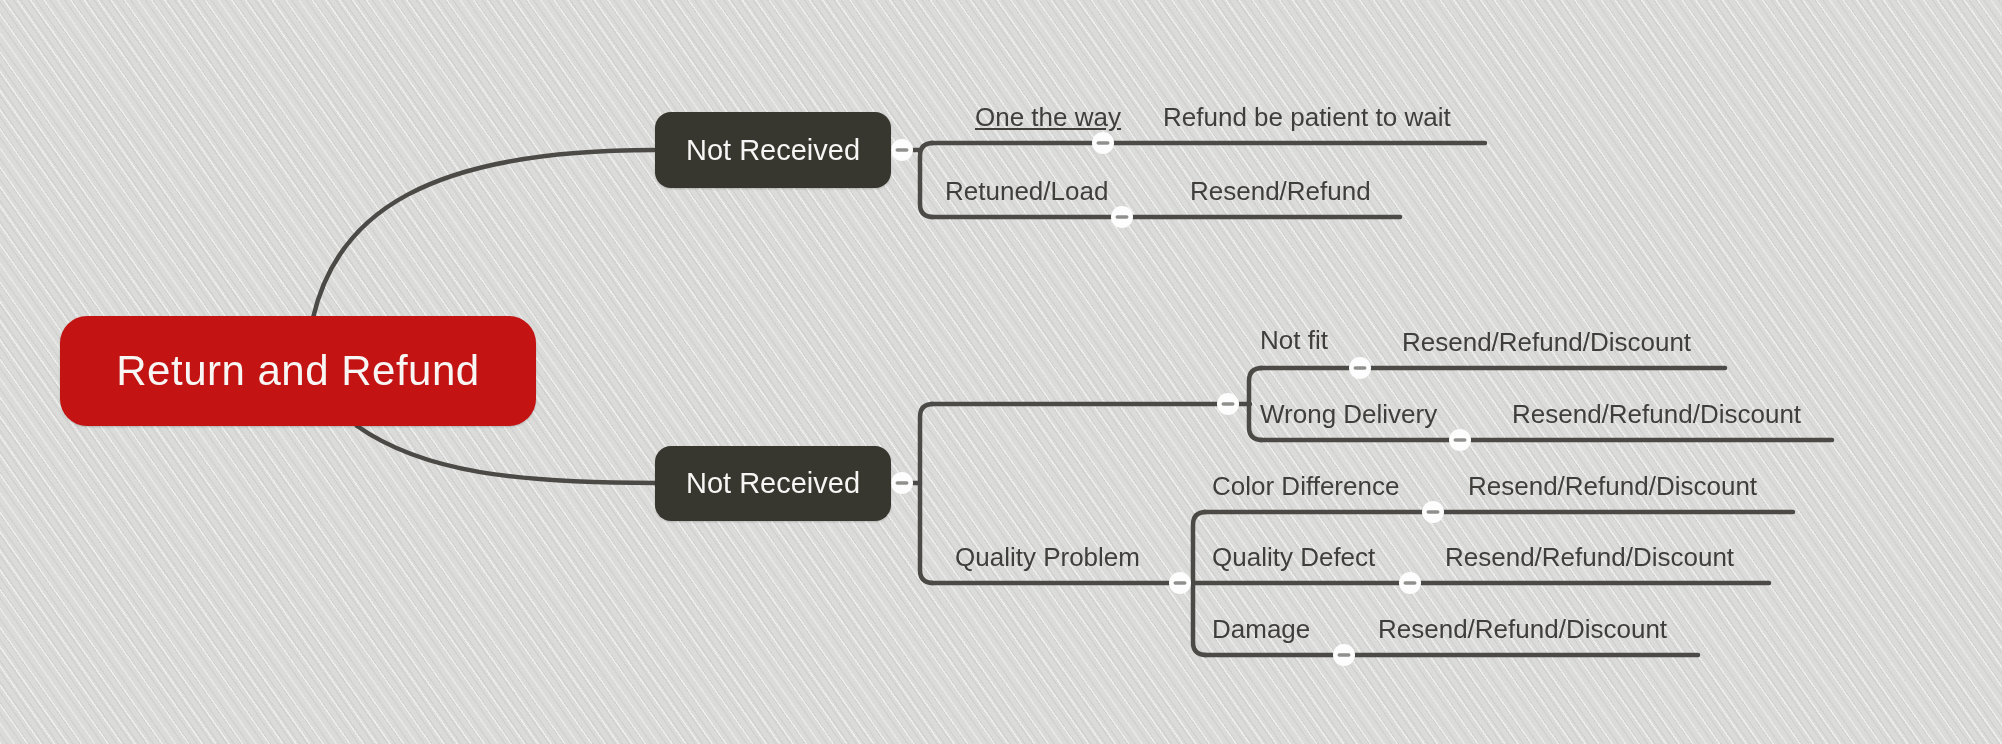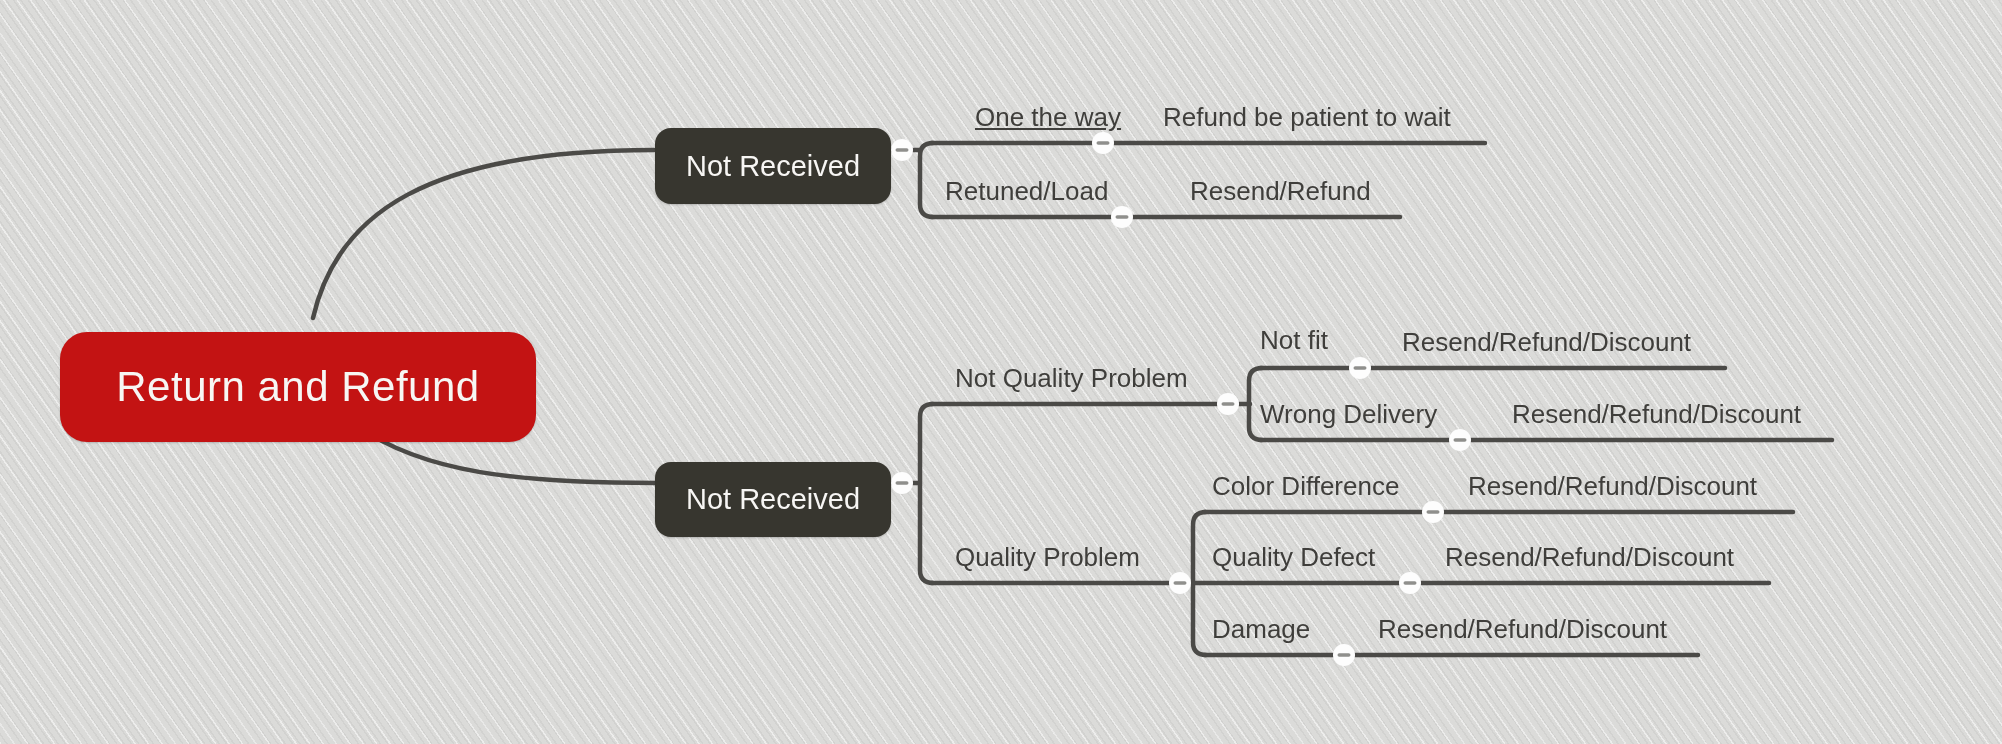--- a/index.html
+++ b/index.html
@@ -29,21 +29,20 @@
   svg.wires path { fill: none; stroke: var(--line); stroke-width: 4.5; stroke-linecap: round; }
 
   .topic-box {
     position: absolute;
     display: flex;
     align-items: center;
     justify-content: center;
     color: var(--node-text);
     cursor: default;
     box-shadow: 0 1px 2px rgba(0,0,0,0.18);
-    margin-top: 16px;
   }
   .root-topic {
     left: 60px; top: 316px; width: 476px; height: 110px;
     background: var(--accent-red);
     border-radius: 27px;
     font-size: 42px;
     font-weight: 500;
     letter-spacing: 0.5px;
     text-align: right;
   }
@@ -156,21 +155,20 @@
 
   <div class="topic-box branch-topic b2">
     <span>Not Received</span>
   </div>
 
   <div class="line-label" style="left:975px;  bottom:611px;text-decoration:underline;">One the way</div>
   <div class="line-label" style="left:1163px; bottom:611px;">Refund be patient to wait</div>
   <div class="line-label" style="left:945px;  bottom:537px;">Retuned/Load</div>
   <div class="line-label" style="left:1190px; bottom:537px;">Resend/Refund</div>
 
-  <div class="line-label" style="left:955px;  bottom:350px;">Not Quality Problem</div>
   <div class="line-label" style="left:1260px; bottom:388px;">Not fit</div>
   <div class="line-label" style="left:1402px; bottom:386px;">Resend/Refund/Discount</div>
   <div class="line-label" style="left:1260px; bottom:314px;">Wrong Delivery</div>
   <div class="line-label" style="left:1512px; bottom:314px;">Resend/Refund/Discount</div>
 
   <div class="line-label" style="left:955px;  bottom:171px;">Quality Problem</div>
   <div class="line-label" style="left:1212px; bottom:242px;">Color Difference</div>
   <div class="line-label" style="left:1468px; bottom:242px;">Resend/Refund/Discount</div>
   <div class="line-label" style="left:1212px; bottom:171px;">Quality Defect</div>
   <div class="line-label" style="left:1445px; bottom:171px;">Resend/Refund/Discount</div>

